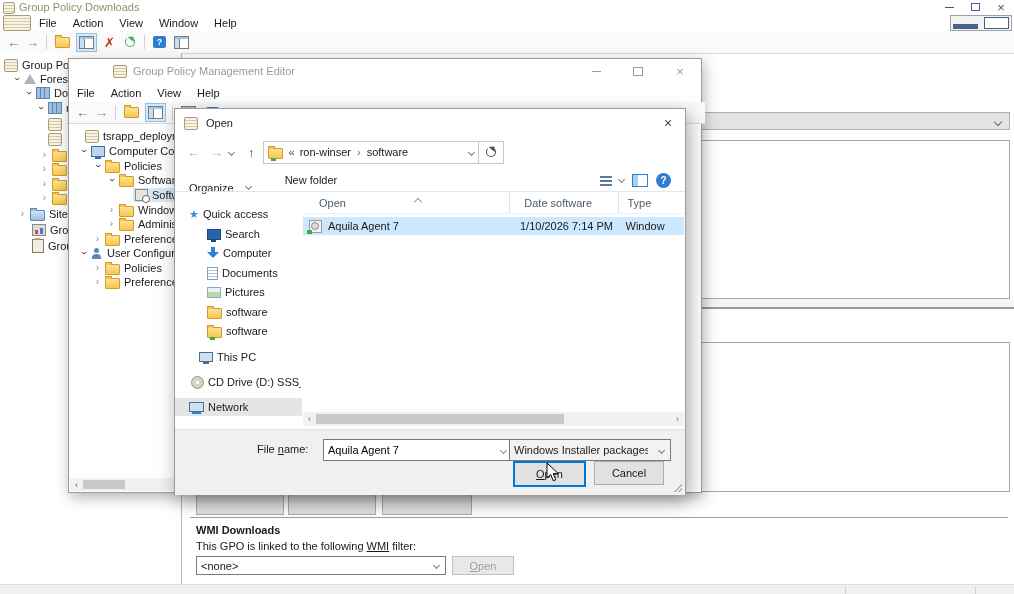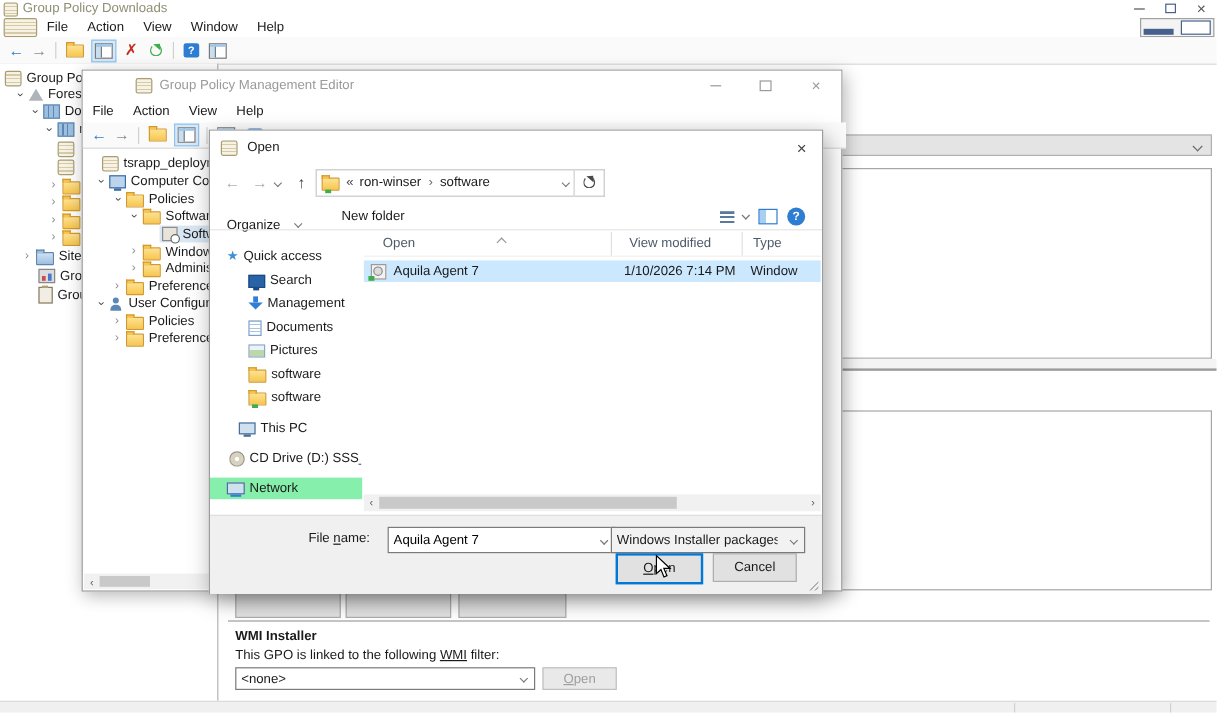--- a/index.html
+++ b/index.html
@@ -216,21 +216,21 @@
     </div>
     <div class="abs" style="left:190px;top:140px;width:818px;height:157px;border:1px solid #a6a6a6;background:#fff;"></div>
     <div class="abs" style="left:186px;top:299px;width:828px;height:8px;background:#f4f4f4;"></div>
     <div class="abs" style="left:186px;top:307px;width:828px;height:2px;background:#9a9a9a;"></div>
     <div class="abs" style="left:190px;top:342px;width:818px;height:148px;border:1px solid #a6a6a6;background:#fff;"></div>
     <div class="abs btn" style="left:196px;top:493px;width:86px;height:20px;"></div>
     <div class="abs btn" style="left:288px;top:493px;width:86px;height:20px;"></div>
     <div class="abs btn" style="left:382px;top:493px;width:88px;height:20px;"></div>
     <div class="abs" style="left:190px;top:517px;width:818px;height:1px;background:#a0a0a0;"></div>
 
-    <div class="abs" style="left:196px;top:524px;font-weight:bold;">WMI Installer</div>
+    <div class="abs" style="left:196px;top:524px;font-weight:bold;">WMI Downloads</div>
     <div class="abs nowrap" style="left:196px;top:540px;">
       <span>This GPO is linked to the following </span><span class="u">WMI</span><span> filter:</span>
     </div>
     <div class="abs combo" style="left:196px;top:556px;width:240px;height:17px;">
       <span>&lt;none&gt;</span>
       <span class="chevd sm"></span>
     </div>
     <div class="abs btn disabled" style="left:452px;top:556px;width:60px;height:17px;">
       <span><span class="u">O</span><span>pen</span></span>
     </div>
@@ -380,21 +380,21 @@
       <div class="trow" style="left:14px;top:14px;width:112px;">
           <span class="ico i-star">★</span>
           <span class="lbl">Quick access</span>
         </div>
       <div class="trow" style="left:32px;top:34px;width:94px;">
           <span class="ico i-desktop"></span>
           <span class="lbl">Search</span>
         </div>
       <div class="trow" style="left:32px;top:53px;width:94px;">
           <span class="ico i-down"></span>
-          <span class="lbl">Management</span>
+          <span class="lbl">Computer</span>
         </div>
       <div class="trow" style="left:32px;top:73px;width:94px;text-align:center;">
           <span class="ico i-doc"></span>
           <span class="lbl">Documents</span>
         </div>
       <div class="trow" style="left:32px;top:92px;width:94px;">
           <span class="ico i-pic"></span>
           <span class="lbl">Pictures</span>
         </div>
       <div class="trow" style="left:32px;top:112px;width:94px;">
@@ -406,34 +406,34 @@
           <span class="lbl">software</span>
         </div>
       <div class="trow" style="left:24px;top:157px;width:108px;">
           <span class="ico i-pc"></span>
           <span class="lbl">This PC</span>
         </div>
       <div class="trow" style="left:16px;top:182px;width:110px;overflow:hidden;">
           <span class="ico i-cd"></span>
           <span class="lbl nowrap">CD Drive (D:) SSS_X64</span>
         </div>
-      <div class="trow" style="left:0;top:205px;width:127px;height:18px;background:#86efac;">
+      <div class="trow" style="left:0;top:205px;width:127px;height:18px;background:#e5e5e5;">
           <span class="ico i-net" style="margin-left:14px;"></span>
           <span class="lbl">Network</span>
         </div>
     </div>
 
     <div class="abs" style="left:128px;top:84px;width:381px;height:236px;overflow:hidden;">
       <div class="row" style="height:20px;color:#4c5a68;border-bottom:1px solid #f0f0f0;">
         <span class="hdrline row" style="width:202px;padding-left:16px;height:100%;position:relative;">
             <span>Open</span>
             <span class="chevu abs" style="left:112px;top:6px;"></span>
           </span>
         <span class="hdrline row" style="width:100px;padding-left:14px;height:100%;">
-            <span>View modified</span>
+            <span>Date software</span>
           </span>
         <span class="row" style="width:60px;padding-left:8px;height:100%;">
             <span>Type</span>
           </span>
       </div>
       <div class="row" style="height:18px;background:#cce8ff;margin-top:3px;">
         <span class="row" style="width:202px;padding-left:6px;gap:6px;">
             <span class="ico i-msi"></span>
             <span>Aquila Agent 7</span>
           </span>

